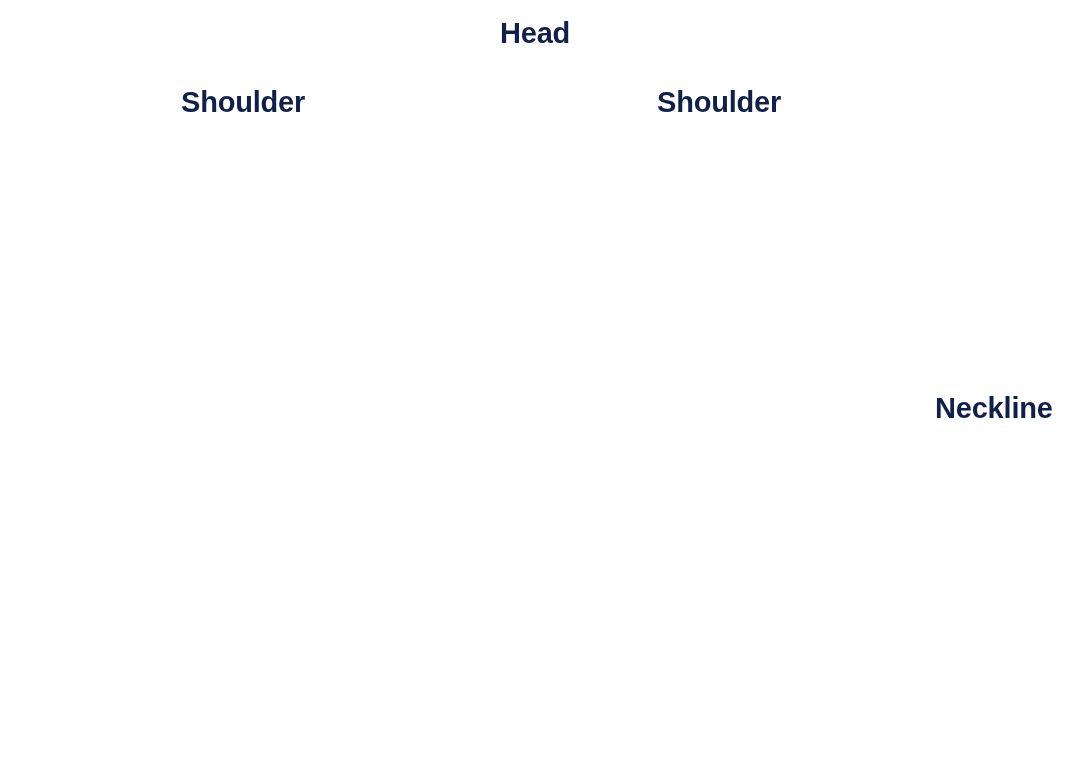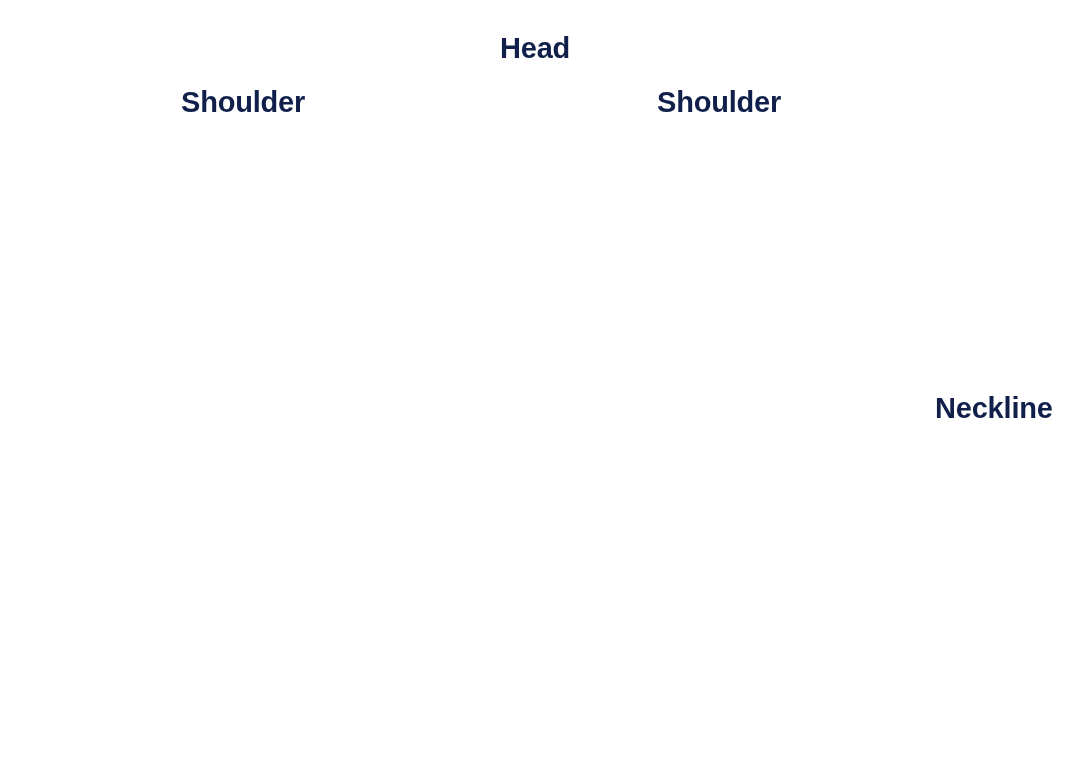--- a/index.html
+++ b/index.html
@@ -13,21 +13,21 @@
   #annotations{position:absolute;left:0;top:0;width:1076px;height:760px;pointer-events:none;}
   .ann-label{
     position:absolute;
     font-family:"Liberation Sans", sans-serif;
     font-weight:700;
     color:#10204a;
     white-space:nowrap;
     letter-spacing:-0.2px;
   }
   #label-shoulder-left{left:181px;top:86px;font-size:29px;}
-  #label-head{left:500px;top:32px;font-size:29px;}
+  #label-head{left:500px;top:17px;font-size:29px;}
   #label-shoulder-right{left:657px;top:86px;font-size:29px;}
   #label-neckline{left:935px;top:392px;font-size:29px;text-align:center;}
 
   
   #logo-bar{
     position:absolute;left:0;bottom:0;width:1076px;height:100px;
     display:flex;align-items:center;justify-content:center;
     pointer-events:none;
   }
   #logo{

